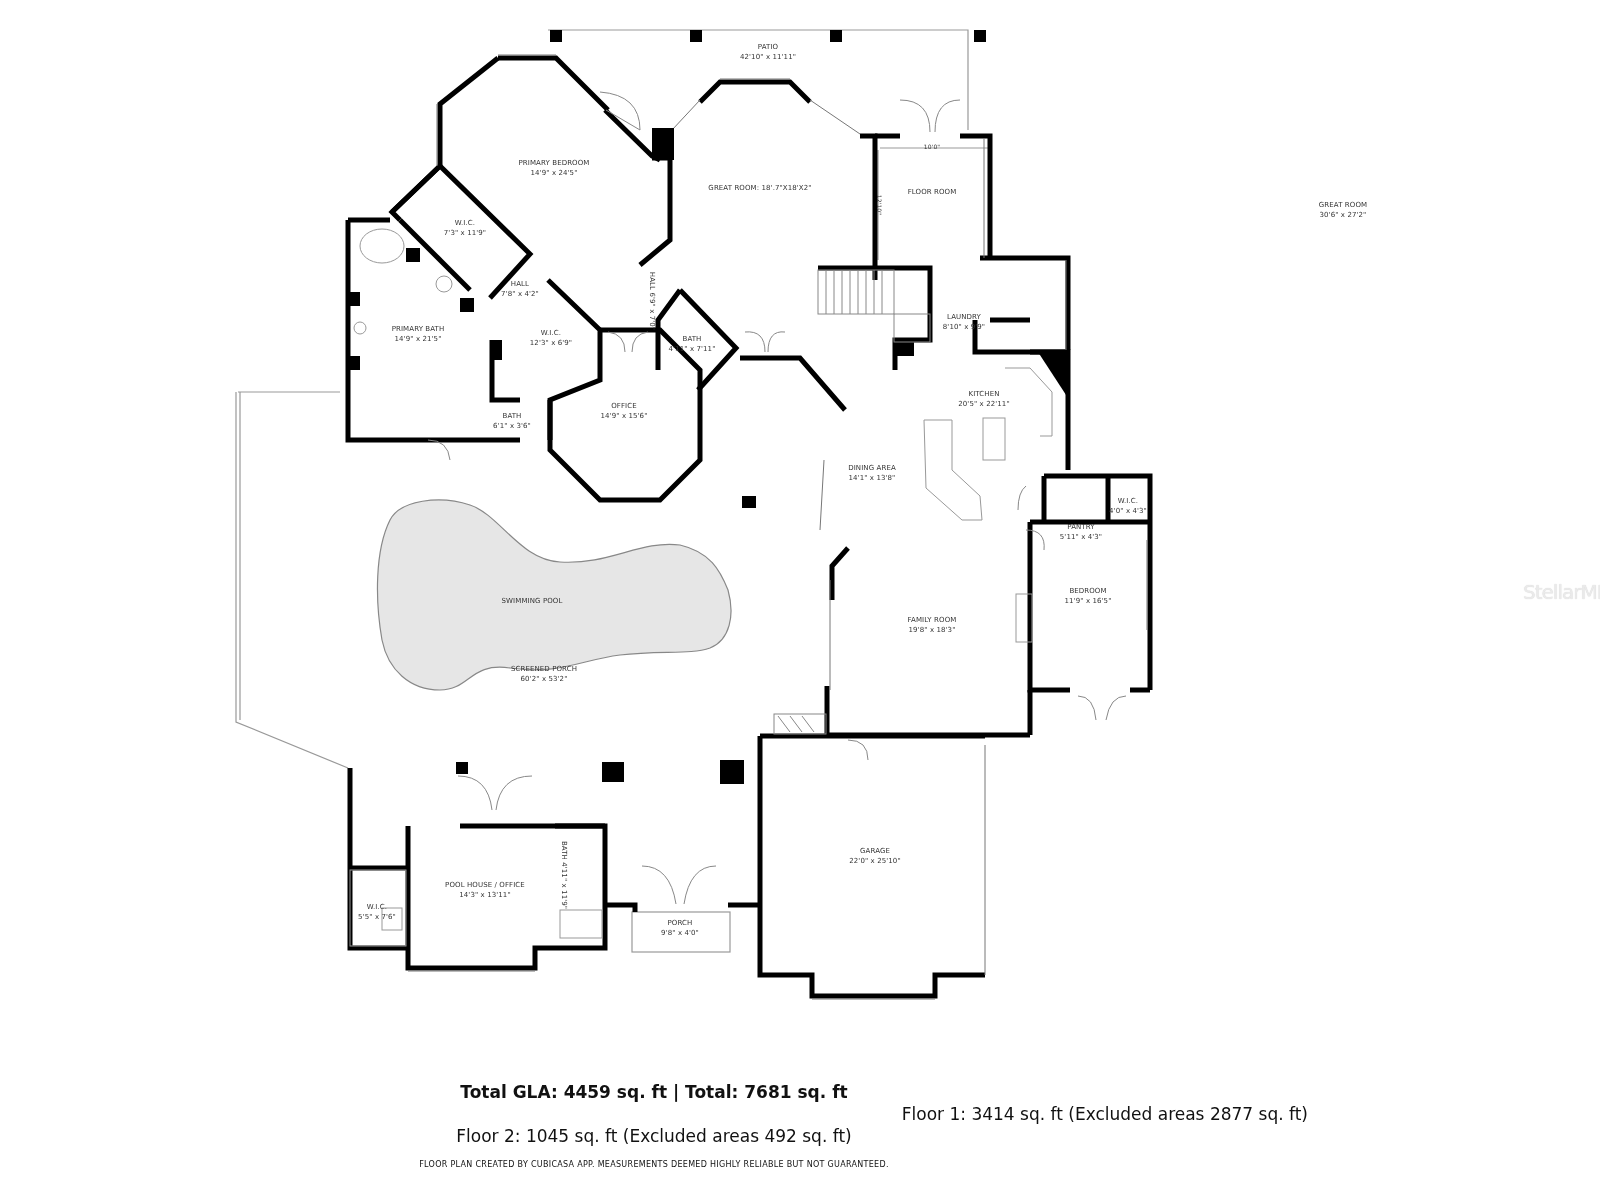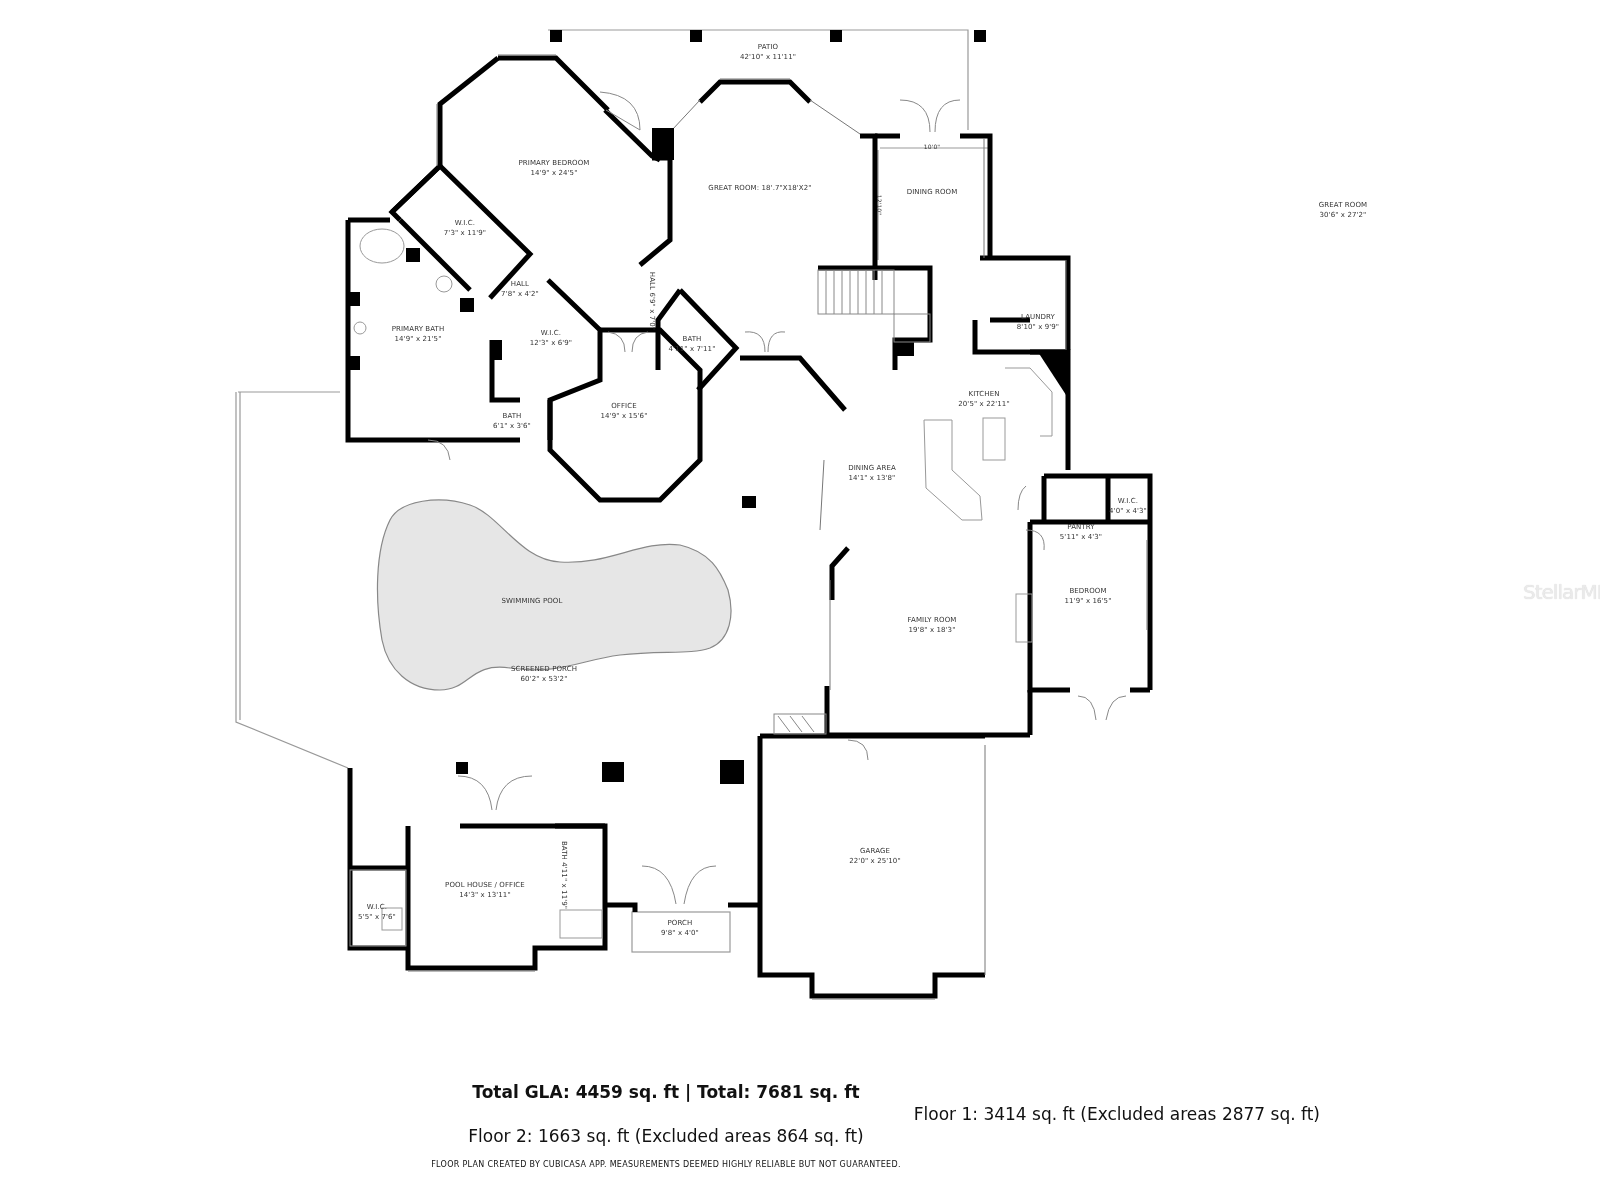--- a/index.html
+++ b/index.html
@@ -1,21 +1,21 @@
 <!DOCTYPE html>
 <html><head>
 <meta charset="utf-8">
 <style>
   html, body { margin:0; padding:0; background:#ffffff; }
   body { width:1600px; height:1200px; position:relative; overflow:hidden; font-family:"Liberation Sans", sans-serif; }
   #plan { position:absolute; left:0; top:0; width:1600px; height:1200px; }
   .lbl { position:absolute; transform:translateX(-50%); text-align:center; font-family:"DejaVu Sans", sans-serif; font-size:7px; color:#333; line-height:10px; white-space:nowrap; letter-spacing:0.1px; }
   .lbl .dim { display:block; }
   .vert { transform:translateX(-50%) rotate(90deg); transform-origin:center; }
-  .footer { position:absolute; left:12px; width:1308px; text-align:center; color:#111; font-family:"DejaVu Sans", sans-serif; }
+  .footer { position:absolute; left:0; width:1308px; text-align:center; color:#111; font-family:"DejaVu Sans", sans-serif; }
   .f-bold { top:1082px; font-size:17px; font-weight:bold; }
   .f-line1 { top:1104px; font-size:17px;text-align:right; }
   .f-line2 { top:1126px; font-size:17px; }
   .f-note { top:1160px; font-size:8px; letter-spacing:0.3px; }
   .watermark { position:absolute; left:1476px; top:580px; font-size:20px; color:#eaeaea; font-family:"DejaVu Sans", sans-serif; letter-spacing:-1px; text-shadow:0 0 1px #d0d0d0;margin-left:47px; }
 </style>
 </head>
 <body>
 
 <svg id="plan" viewBox="0 0 1600 1200" xmlns="http://www.w3.org/2000/svg">
@@ -168,45 +168,45 @@
     <rect x="1016" y="594" width="16" height="48"></rect>
     <rect x="560" y="910" width="42" height="28"></rect>
     <rect x="382" y="908" width="20" height="22"></rect>
     <rect x="350" y="870" width="56" height="76"></rect>
   </g>
 </svg>
 
 <div class="lbl" style="left:768px; top:42px;"><span>PATIO</span><span class="dim">42'10" x 11'11"</span></div>
 <div class="lbl" style="left:554px; top:158px;"><span>PRIMARY BEDROOM</span><span class="dim">14'9" x 24'5"</span></div>
 <div class="lbl" style="left:760px; top:183px;"><span>GREAT ROOM: 18'.7"X18'X2"</span></div>
-<div class="lbl" style="left:932px; top:187px;"><span>DINING ROOM</span></div>
+<div class="lbl" style="left:932px; top:187px;"><span>FLOOR ROOM</span></div>
 <div class="lbl" style="left:932px; top:142px; font-size:6px;">10'0"</div>
 <div class="lbl vert" style="left:879px; top:200px; font-size:6px;">12'10"</div>
 <div class="lbl" style="left:1343px; top:200px;"><span>GREAT ROOM</span><span class="dim">30'6" x 27'2"</span></div>
 <div class="lbl" style="left:465px; top:218px;"><span>W.I.C.</span><span class="dim">7'3" x 11'9"</span></div>
 <div class="lbl" style="left:520px; top:279px;"><span>HALL</span><span class="dim">7'8" x 4'2"</span></div>
 <div class="lbl" style="left:418px; top:324px;"><span>PRIMARY BATH</span><span class="dim">14'9" x 21'5"</span></div>
 <div class="lbl" style="left:551px; top:328px;"><span>W.I.C.</span><span class="dim">12'3" x 6'9"</span></div>
 <div class="lbl vert" style="left:652px; top:296px;"><span>HALL</span> <span>6'9" x 7'0"</span></div>
 <div class="lbl" style="left:692px; top:334px;"><span>BATH</span><span class="dim">4'11" x 7'11"</span></div>
 <div class="lbl" style="left:512px; top:411px;"><span>BATH</span><span class="dim">6'1" x 3'6"</span></div>
 <div class="lbl" style="left:624px; top:401px;"><span>OFFICE</span><span class="dim">14'9" x 15'6"</span></div>
-<div class="lbl" style="left:1038px; top:312px;"><span>LAUNDRY</span><span class="dim">8'10" x 9'9"</span></div>
+<div class="lbl" style="left:964px; top:312px;"><span>LAUNDRY</span><span class="dim">8'10" x 9'9"</span></div>
 <div class="lbl" style="left:984px; top:389px;"><span>KITCHEN</span><span class="dim">20'5" x 22'11"</span></div>
 <div class="lbl" style="left:872px; top:463px;"><span>DINING AREA</span><span class="dim">14'1" x 13'8"</span></div>
 <div class="lbl" style="left:1069px; top:522px;padding-left:24px;"><span>PANTRY</span><span class="dim">5'11" x 4'3"</span></div>
 <div class="lbl" style="left:1128px; top:496px;"><span>W.I.C.</span><span class="dim">4'0" x 4'3"</span></div>
 <div class="lbl" style="left:1088px; top:586px;"><span>BEDROOM</span><span class="dim">11'9" x 16'5"</span></div>
 <div class="lbl" style="left:532px; top:596px;"><span>SWIMMING POOL</span></div>
 <div class="lbl" style="left:932px; top:615px;"><span>FAMILY ROOM</span><span class="dim">19'8" x 18'3"</span></div>
 <div class="lbl" style="left:544px; top:664px;"><span>SCREENED PORCH</span><span class="dim">60'2" x 53'2"</span></div>
 <div class="lbl" style="left:875px; top:846px;"><span>GARAGE</span><span class="dim">22'0" x 25'10"</span></div>
 <div class="lbl" style="left:485px; top:880px;"><span>POOL HOUSE / OFFICE</span><span class="dim">14'3" x 13'11"</span></div>
 <div class="lbl vert" style="left:564px; top:870px;"><span>BATH</span> <span>4'11" x 11'9"</span></div>
 <div class="lbl" style="left:377px; top:902px;"><span>W.I.C.</span><span class="dim">5'5" x 7'6"</span></div>
 <div class="lbl" style="left:680px; top:918px;"><span>PORCH</span><span class="dim">9'8" x 4'0"</span></div>
 
 <div class="watermark">StellarMLS</div>
 
 <div class="footer f-bold">Total GLA: 4459 sq. ft | Total: 7681 sq. ft</div>
 <div class="footer f-line1">Floor 1: 3414 sq. ft (Excluded areas 2877 sq. ft)</div>
-<div class="footer f-line2">Floor 2: 1663 sq. ft (Excluded areas 864 sq. ft)</div>
+<div class="footer f-line2">Floor 2: 1045 sq. ft (Excluded areas 492 sq. ft)</div>
 <div class="footer f-note">FLOOR PLAN CREATED BY CUBICASA APP. MEASUREMENTS DEEMED HIGHLY RELIABLE BUT NOT GUARANTEED.</div>
 
 </body></html>

